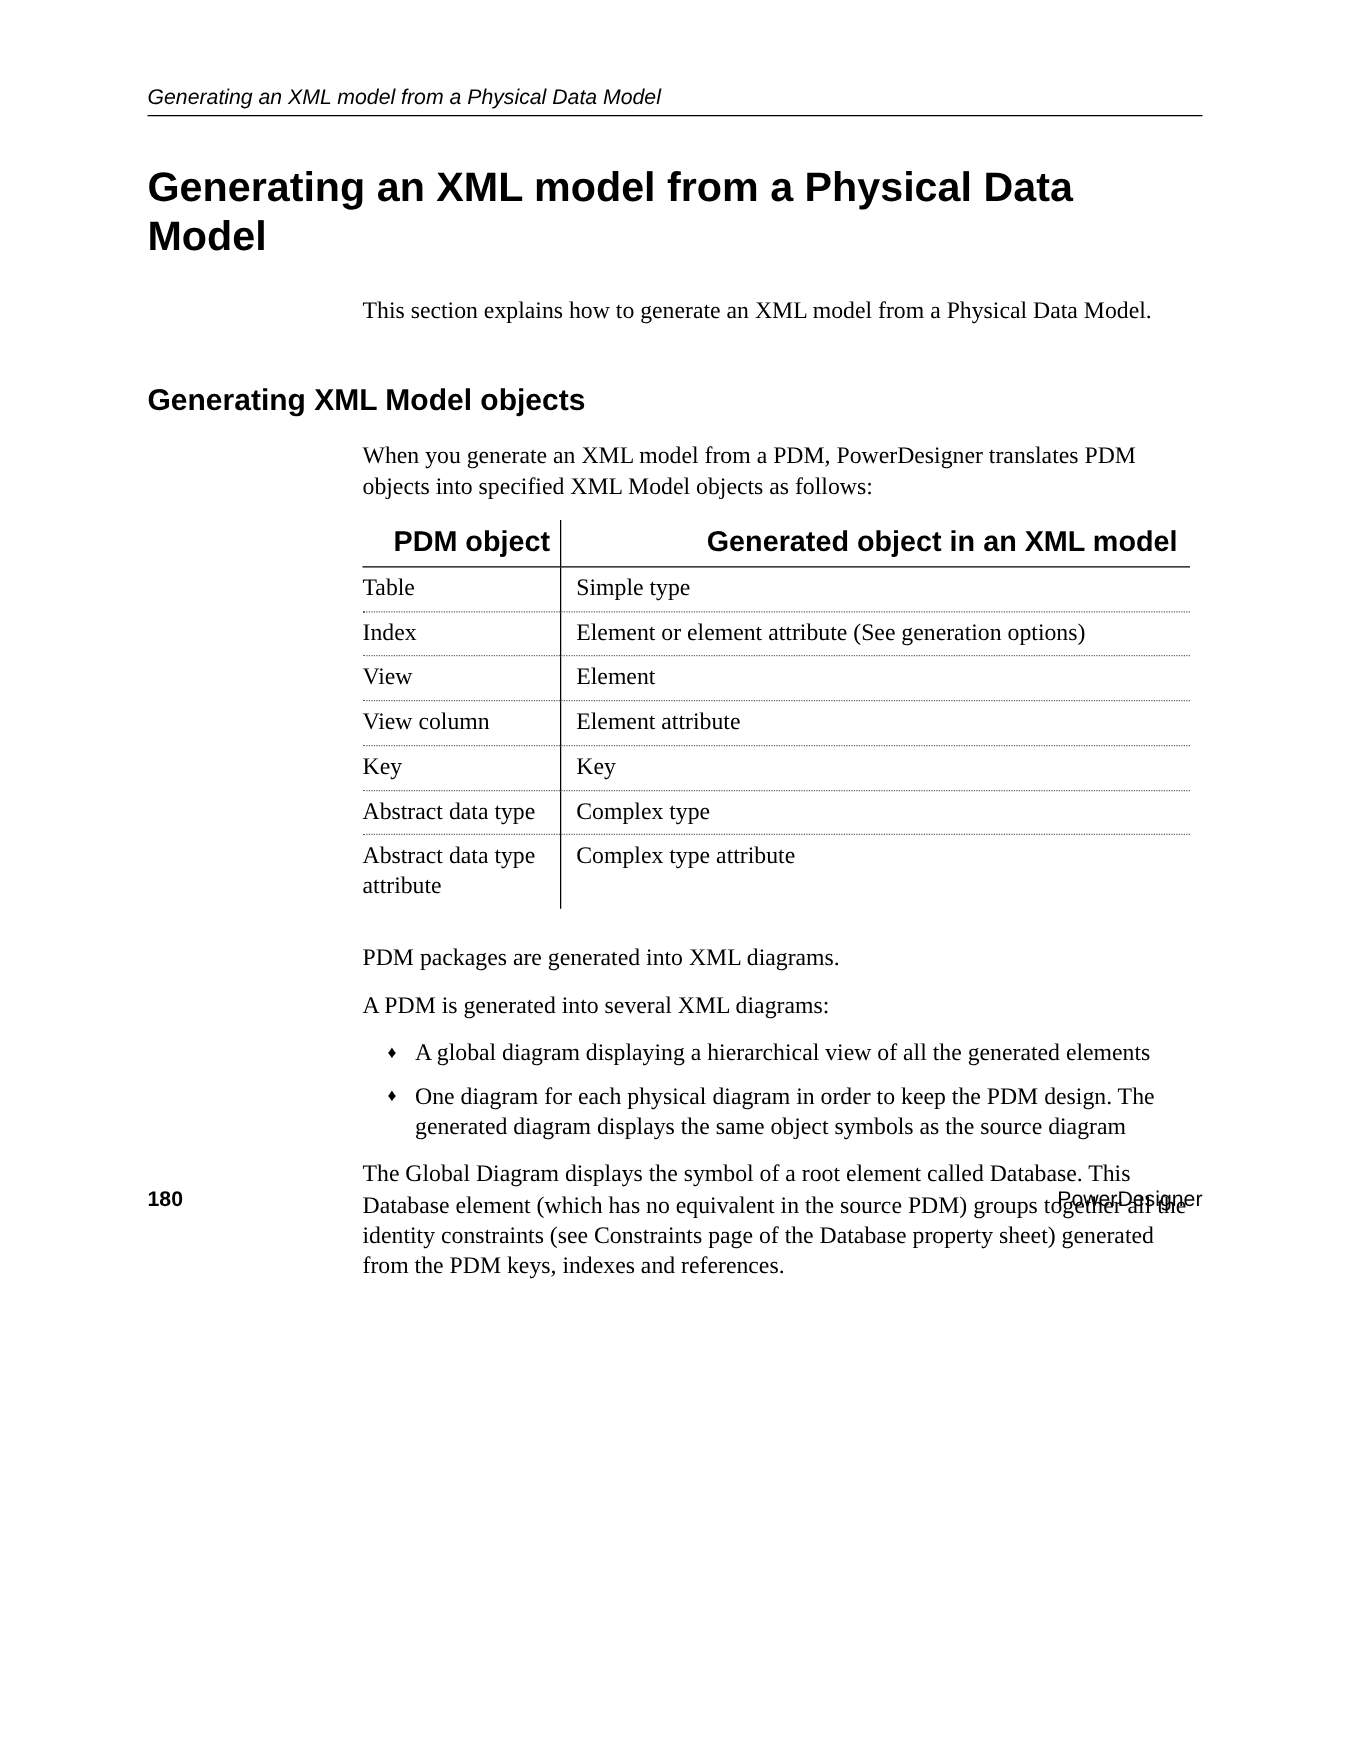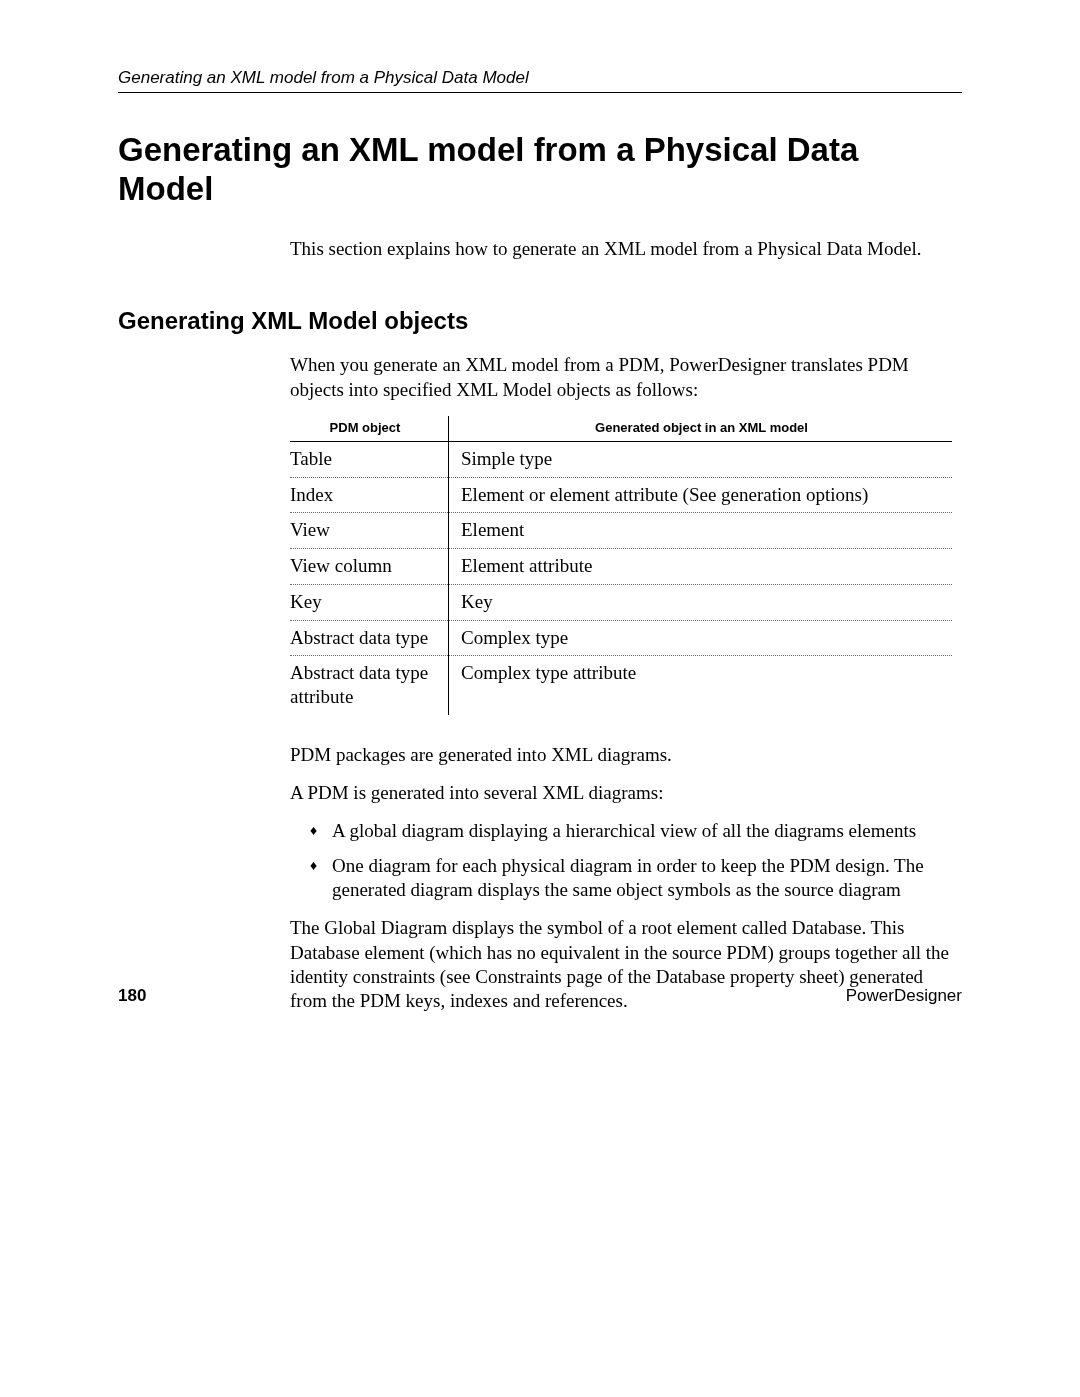--- a/index.html
+++ b/index.html
@@ -49,22 +49,22 @@
   }
   table.map {
     border-collapse: collapse;
     width: 100%;
     margin-top: 6px;
     margin-bottom: 28px;
   }
   table.map th {
     font-family: Arial, Helvetica, sans-serif;
     font-weight: bold;
-    font-size: 13px;
-    text-align: center;
+    font-size: 23px;
+    text-align: right;
     vertical-align: bottom;
     padding: 4px 10px 6px 0;
     border-bottom: 1px solid #000;
   }
   table.map td {
     font-size: 19px;
     line-height: 1.25;
     vertical-align: top;
     padding: 5px 10px 6px 0;
     border-bottom: 1px dotted #666;
@@ -97,21 +97,21 @@
     position: absolute;
     left: 0;
     top: 0;
     font-size: 14px;
     line-height: 24px;
   }
   .footer {
     position: absolute;
     left: 118px;
     right: 118px;
-    top: 986px;
+    top: 950px;
     font-family: Arial, Helvetica, sans-serif;
     font-size: 17px;
     display: flex;
     justify-content: space-between;
     align-items: center;
   }
   .footer .pn {
     font-weight: bold;
   }
 </style>
@@ -169,21 +169,21 @@
             <td class="c0">Abstract data type attribute</td>
             <td class="c1">Complex type attribute</td>
           </tr>
       </tbody>
     </table>
 
     <div class="para">PDM packages are generated into XML diagrams.</div>
     <div class="para">A PDM is generated into several XML diagrams:</div>
 
     <ul class="diamond">
-      <li>A global diagram displaying a hierarchical view of all the diagrams elements</li>
+      <li>A global diagram displaying a hierarchical view of all the generated elements</li>
       <li>One diagram for each physical diagram in order to keep the PDM design. The generated diagram displays the same object symbols as the source diagram</li>
     </ul>
 
     <div class="para">The Global Diagram displays the symbol of a root element called Database. This Database element (which has no equivalent in the source PDM) groups together all the identity constraints (see Constraints page of the Database property sheet) generated from the PDM keys, indexes and references.</div>
   </div>
 
   <div class="footer">
     <span class="pn">180</span>
     <span>PowerDesigner</span>
   </div>

